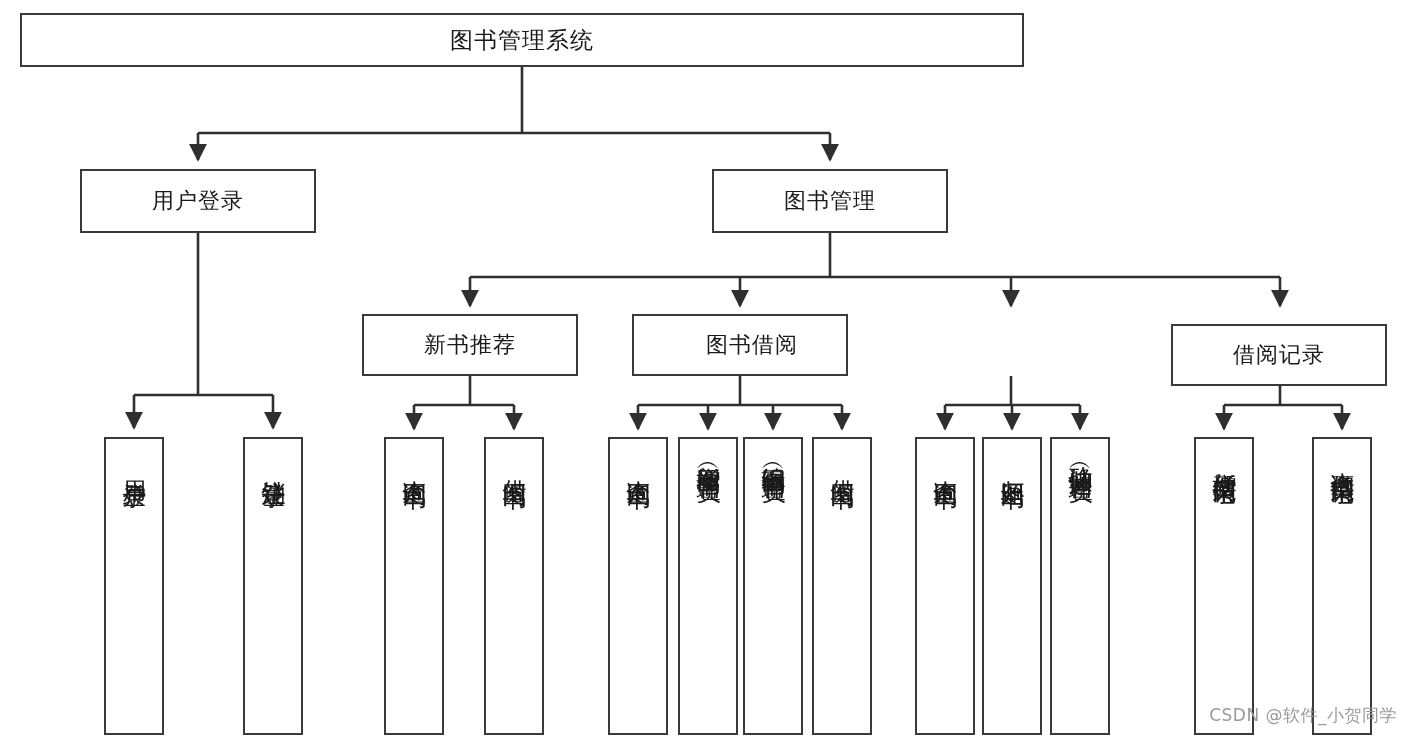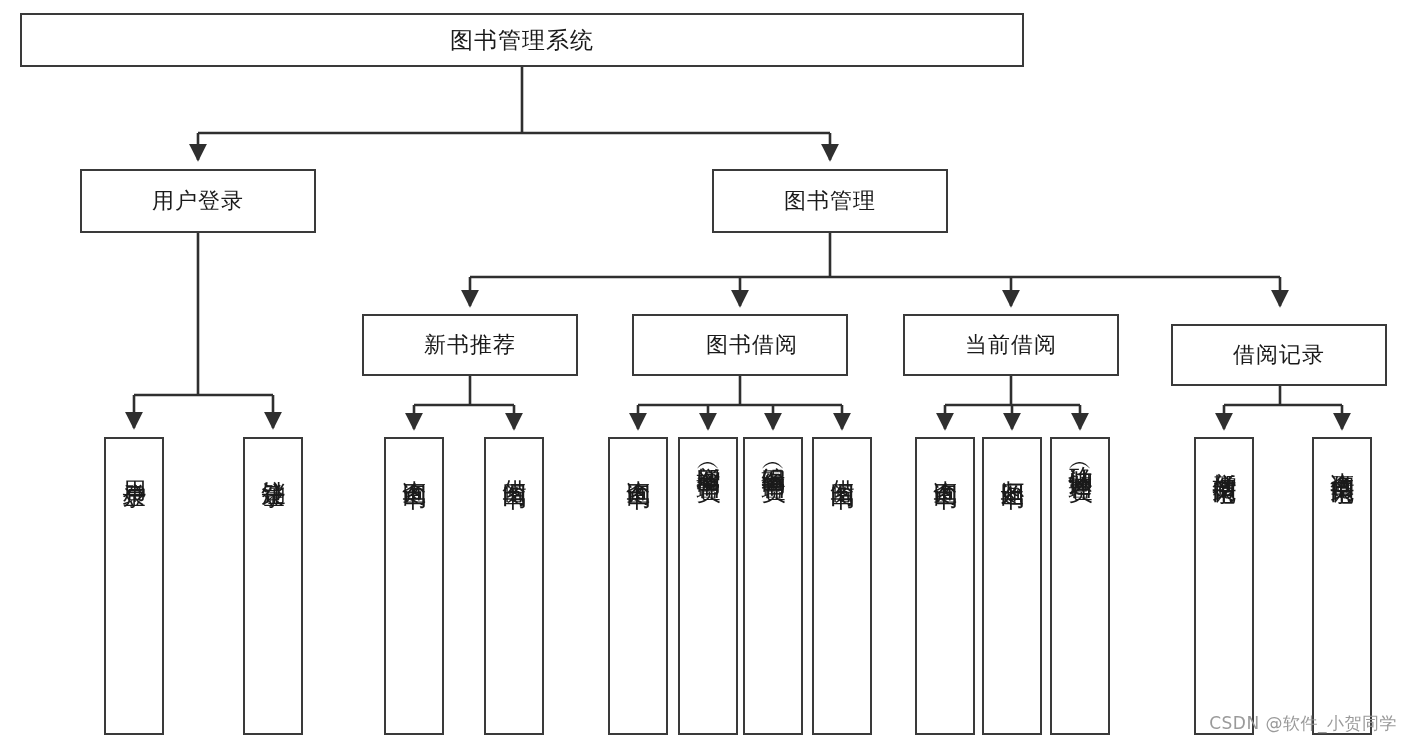--- a/index.html
+++ b/index.html
@@ -55,21 +55,21 @@
     line-height: 1.12;
     letter-spacing: 2px;
     white-space: nowrap;
   }
   .node.root .label {
     font-size: 23px;
   }
   .watermark {
     position: absolute;
     right: 8px;
-    bottom: 12px;
+    bottom: 20px;
     font-size: 17px;
     color: #9a9a9a;
     letter-spacing: 0.5px;
     white-space: nowrap;
   }
 </style>
 </head>
 <body>
 
 <div id="diagram-root">
@@ -134,23 +134,20 @@
   <div class="node horizontal" style="left:362px; top:314px; width:216px; height:62px;">
     <span class="label">新书推荐</span>
   </div>
 
   <div class="node horizontal" style="left:712px; top:169px; width:236px; height:64px;">
     <span class="label">图书管理</span>
   </div>
   <div class="node horizontal" style="left:632px; top:314px; width:216px; height:62px;padding-left:24px;">
     <span class="label">图书借阅</span>
   </div>
-  <div class="node horizontal" style="left:903px; top:314px; width:216px; height:62px;">
-    <span class="label">当前借阅</span>
-  </div>
   <div class="node horizontal" style="left:1171px; top:314px; width:216px; height:62px;margin-top:10px;">
     <span class="label">借阅记录</span>
   </div>
 
   <div class="node vertical" style="left:104px; top:437px; width:60px; height:298px;">
     <span class="label">用户登录</span>
   </div>
   <div class="node vertical" style="left:243px; top:437px; width:60px; height:298px;">
     <span class="label">注销登录</span>
   </div>

